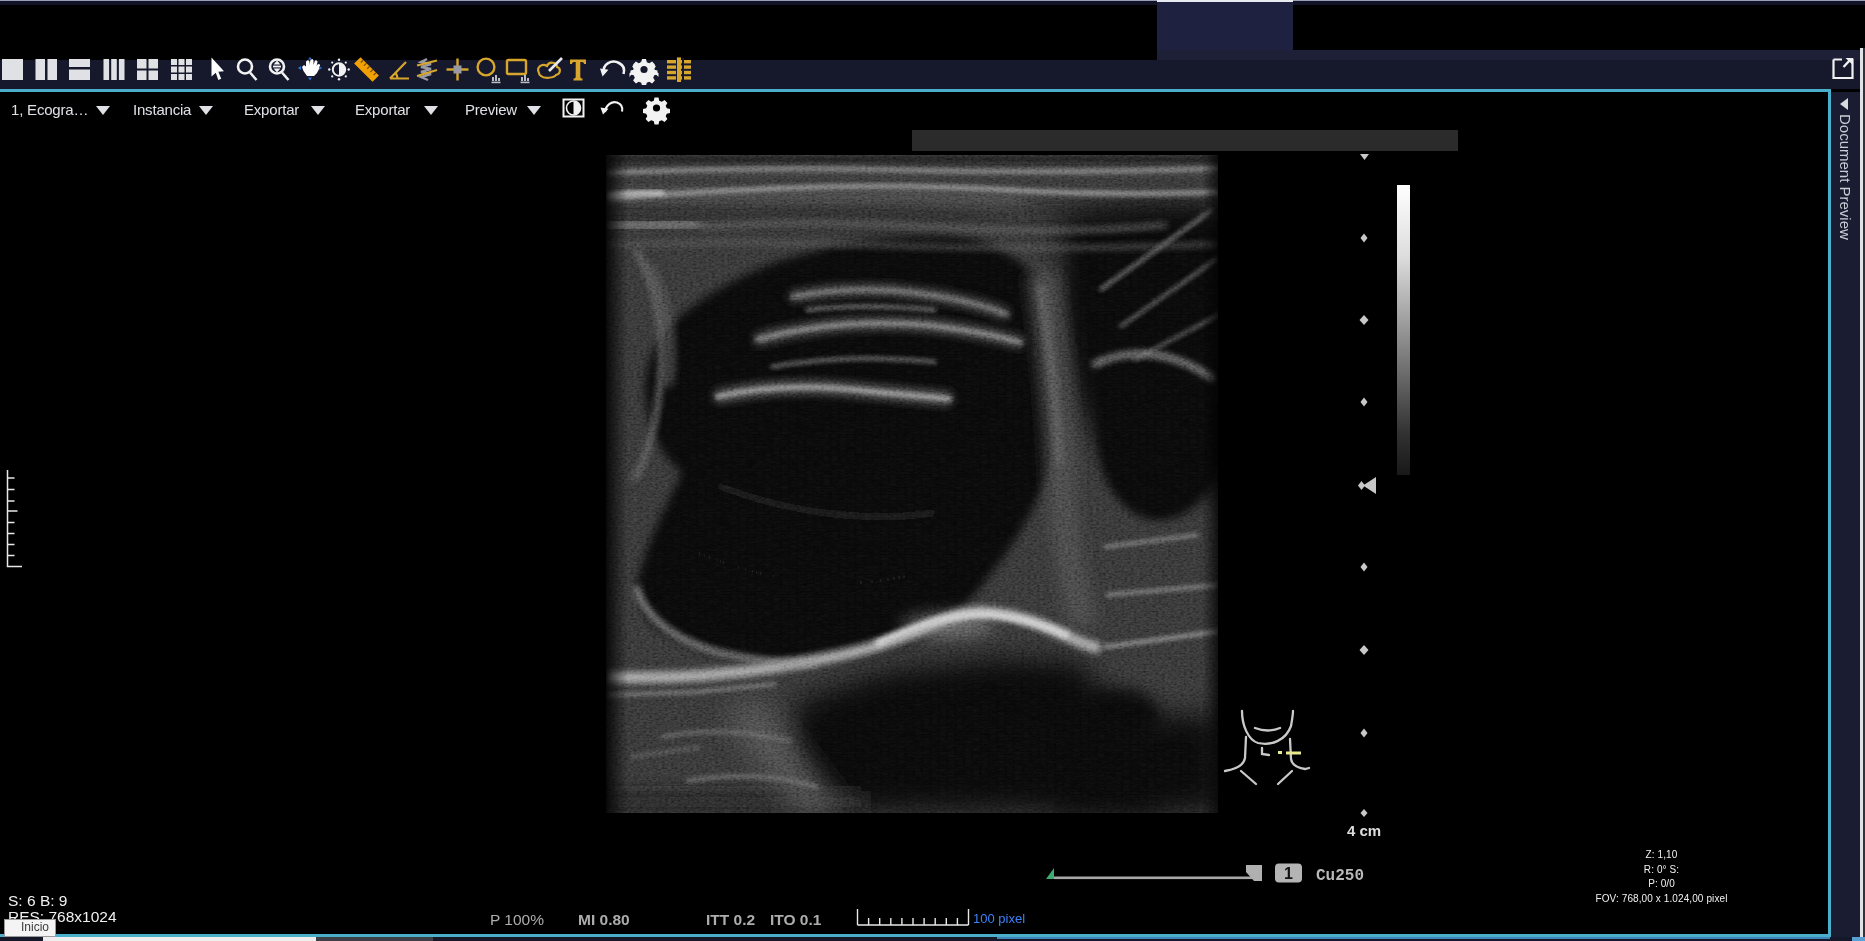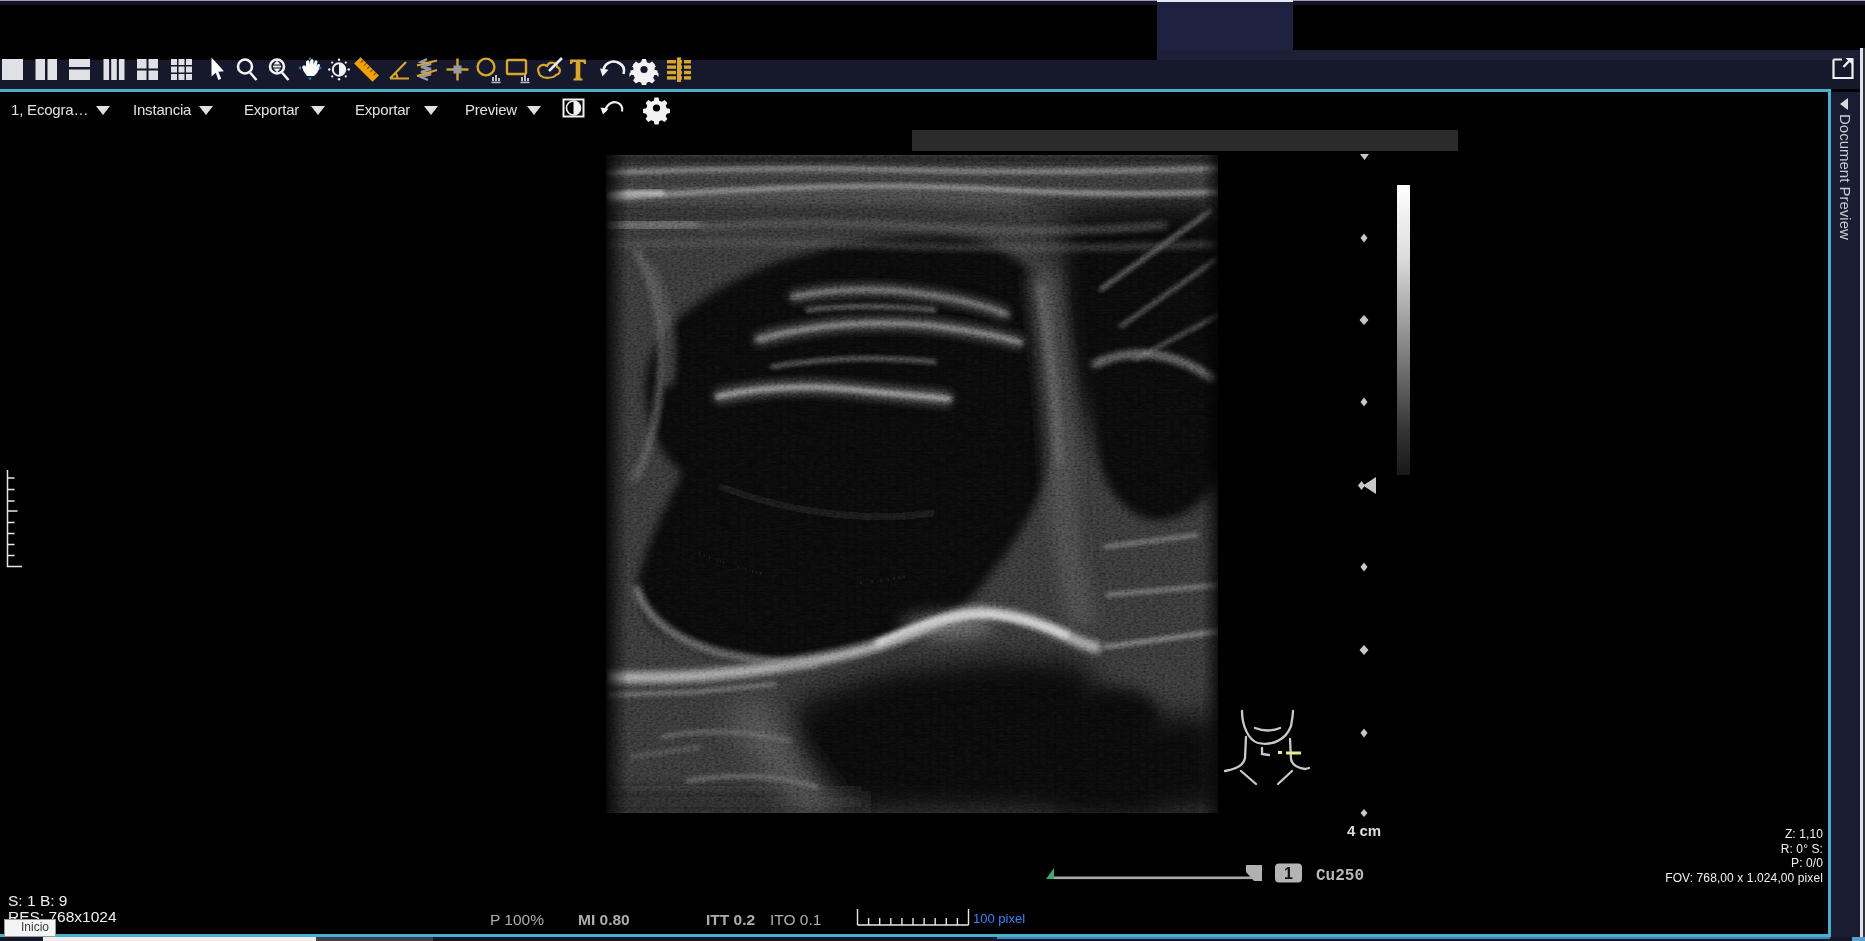--- a/index.html
+++ b/index.html
@@ -370,47 +370,47 @@
 <path d="M44,48 L44,54 L51,55"></path>
 <path d="M23,71 L38,84"></path>
 <path d="M74,71 L60,84"></path>
 </g>
 <g stroke="#e9e98d" stroke-width="3">
 <line x1="60" y1="52.5" x2="64" y2="52.5"></line>
 <line x1="68" y1="53" x2="83" y2="53"></line>
 </g>
 </svg>
 
-<div class="abs" style="left:8px;top:892px;color:#f0f0f0;font-size:15.5px">S: 1 B: 9</div>
+<div class="abs" style="left:8px;top:892px;color:#f0f0f0;font-size:15.5px">S: 6 B: 9</div>
 <div class="abs" style="left:8px;top:908px;color:#f0f0f0;font-size:15.5px">RES: 768x1024</div>
 
 <div class="abs" style="left:4px;top:919px;width:34px;height:16px;background:#f4f4f4;border:1px solid #9a9a9a;color:#3c3c3c;font-size:12px;padding-left:16px">Inicio</div>
 
 <div class="abs" style="left:490px;top:911px;color:#adadad;font-size:15.5px;font-weight:normal">P 100%</div>
 <div class="abs" style="left:578px;top:911px;color:#adadad;font-size:15.5px;font-weight:bold">MI 0.80</div>
 <div class="abs" style="left:706px;top:911px;color:#adadad;font-size:15.5px;font-weight:bold">ITT 0.2</div>
-<div class="abs" style="left:770px;top:911px;color:#adadad;font-size:15.5px;font-weight:normal">ITO 0.1</div>
+<div class="abs" style="left:770px;top:911px;color:#adadad;font-size:15.5px;font-weight:bold">ITO 0.1</div>
 
 <svg class="abs" style="left:855px;top:905px" width="120" height="25" viewBox="0 0 120 25">
 <g stroke="#e8e8e8" stroke-width="1.4">
 <line x1="2.5" y1="20" x2="113.5" y2="20"></line>
 <line x1="2.5" y1="20" x2="2.5" y2="4"></line>
 <line x1="113.5" y1="20" x2="113.5" y2="4"></line>
 <line x1="13.6" y1="20" x2="13.6" y2="13"></line>
       <line x1="24.7" y1="20" x2="24.7" y2="13"></line>
       <line x1="35.8" y1="20" x2="35.8" y2="13"></line>
       <line x1="46.9" y1="20" x2="46.9" y2="13"></line>
       <line x1="58" y1="20" x2="58" y2="13"></line>
       <line x1="69.1" y1="20" x2="69.1" y2="13"></line>
       <line x1="80.2" y1="20" x2="80.2" y2="13"></line>
       <line x1="91.3" y1="20" x2="91.3" y2="13"></line>
       <line x1="102.4" y1="20" x2="102.4" y2="13"></line>
 </g>
 </svg>
 <div class="abs" style="left:973px;top:911px;color:#3b82f6;font-size:13px">100 pixel</div>
 
-<div class="abs" style="left:1500px;top:827px;width:323px;color:#f0f0f0;font-size:12px;text-align:right;line-height:14.6px;letter-spacing:0.1px">Z: 1,10<br>R: 0° S:<br>P: 0/0<br>FOV: 768,00 x 1.024,00 pixel</div>
+<div class="abs" style="left:1500px;top:848px;width:323px;color:#f0f0f0;font-size:10px;text-align:center;line-height:14.6px;letter-spacing:0.1px">Z: 1,10<br>R: 0° S:<br>P: 0/0<br>FOV: 768,00 x 1.024,00 pixel</div>
 
 <div class="abs" style="left:0;top:937px;width:1865px;height:4px;background:#141828"></div>
 <div class="abs" style="left:43px;top:937px;width:273px;height:4px;background:#eeeeee"></div>
 <div class="abs" style="left:316px;top:937px;width:117px;height:4px;background:#3c4147"></div>
 <div class="abs" style="left:997px;top:937px;width:833px;height:2px;background:#3f85bd"></div>
 <div class="abs" style="left:1852px;top:937px;width:13px;height:4px;background:#5a9fd4"></div>
 
 </body></html>

